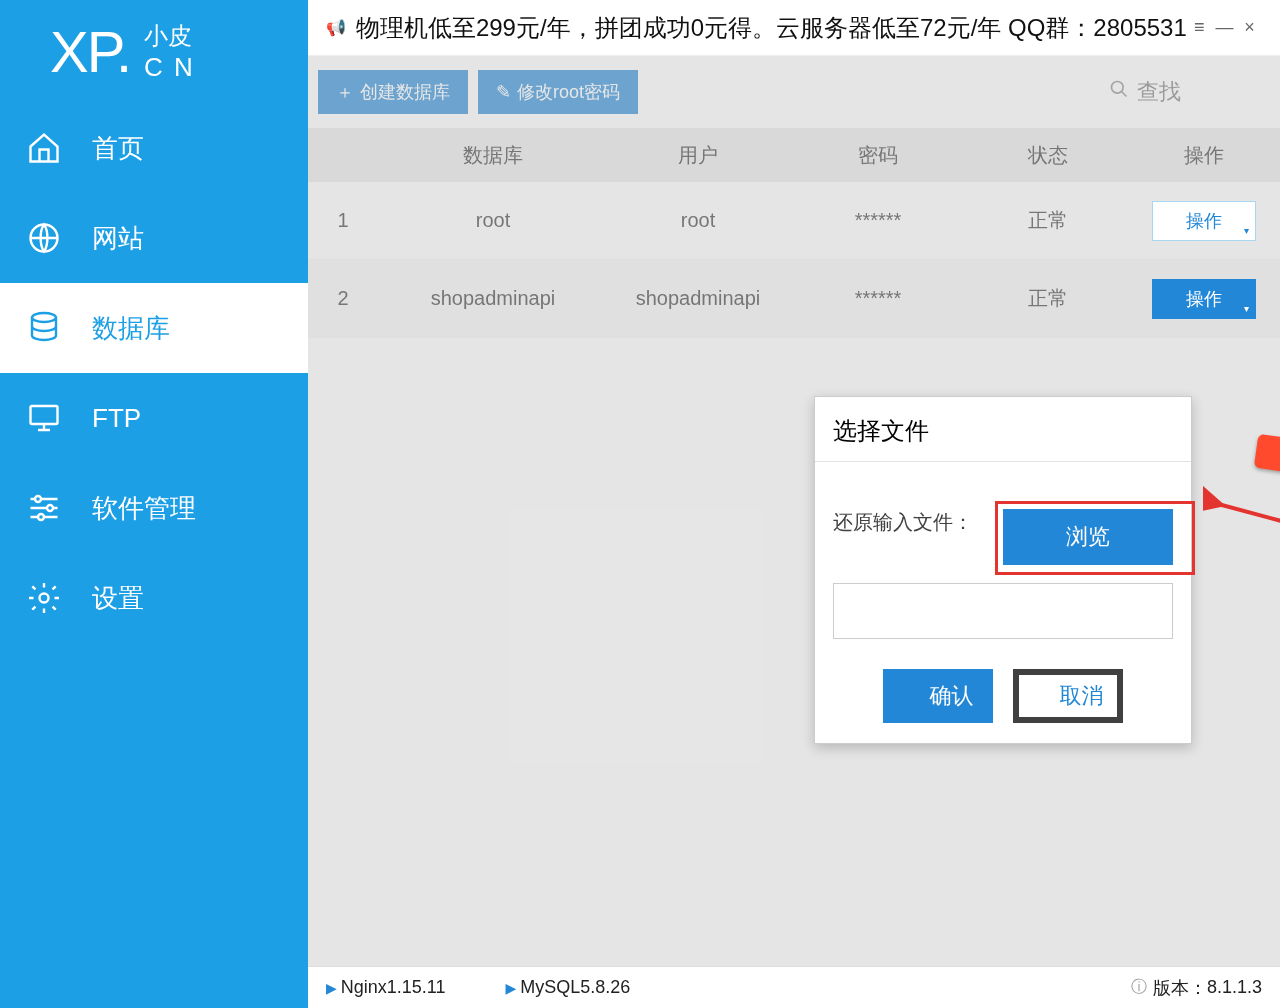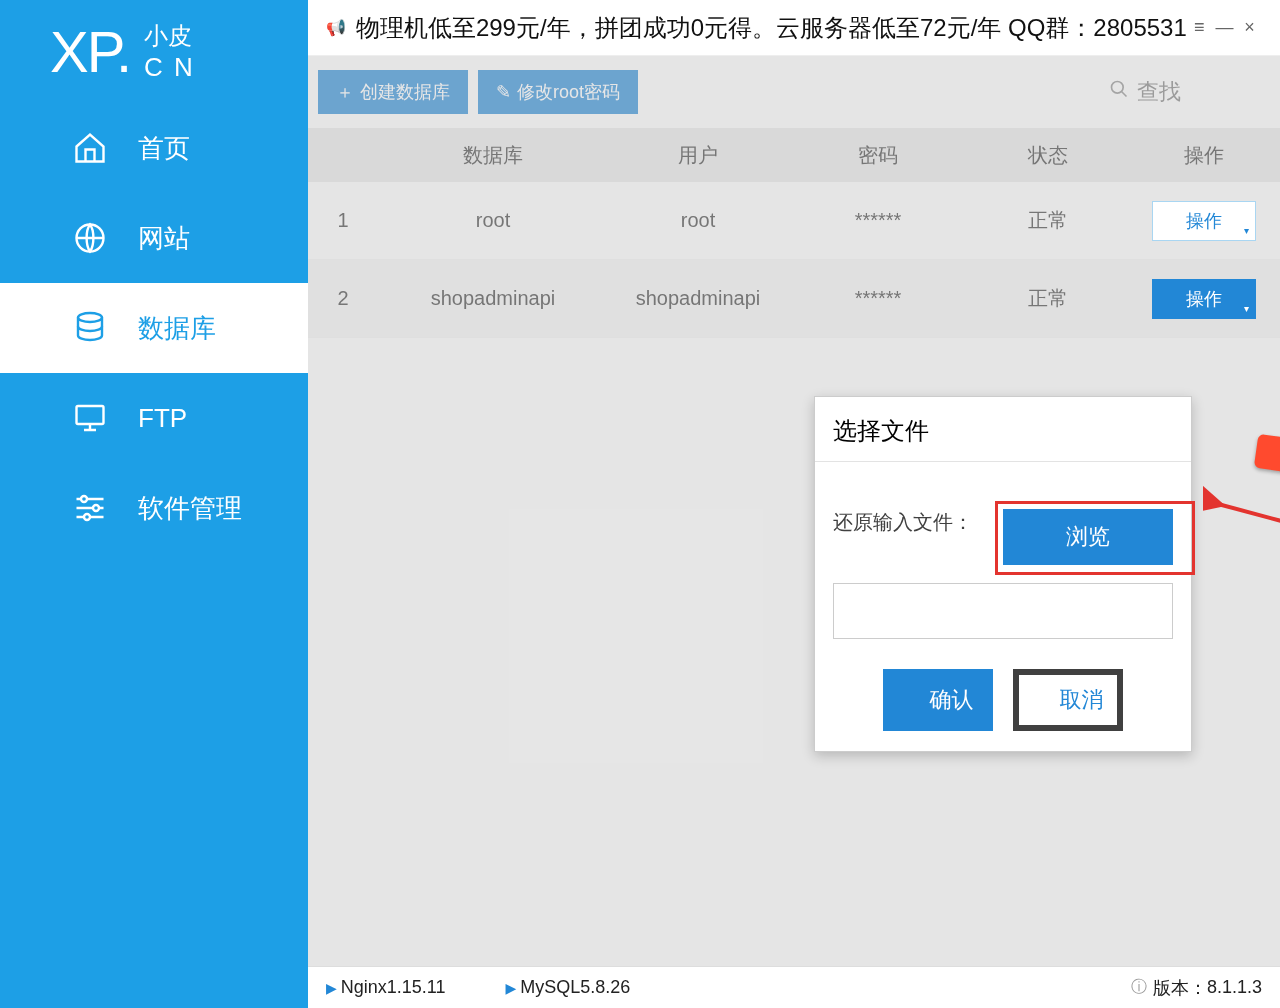--- a/index.html
+++ b/index.html
@@ -32,21 +32,21 @@
 }
 .logo-main { font-size: 58px; font-weight: 400; letter-spacing: -2px; }
 .logo-sub { display: flex; flex-direction: column; margin-left: 14px; }
 .logo-sub span:first-child { font-size: 24px; }
 .logo-sub span:last-child { font-size: 26px; letter-spacing: 2px; }
 
 .nav-item {
   display: flex;
   align-items: center;
   height: 90px;
-  padding-left: 72px;
+  padding-left: 26px;
   font-size: 26px;
   cursor: pointer;
 }
 .nav-item.active {
   background: #fff;
   color: #1d9fe6;
 }
 .nav-icon {
   width: 36px;
   height: 36px;
@@ -197,21 +197,21 @@
   font-size: 18px;
   padding: 0 8px;
 }
 .modal-footer {
   display: flex;
   justify-content: center;
   gap: 20px;
   padding: 12px 0 20px 0;
 }
 .modal-footer button {
-  width: 110px; height: 62px; font-size: 22px; cursor: pointer; padding-left: 27px;
+  width: 110px; height: 54px; font-size: 22px; cursor: pointer; padding-left: 27px;
 }
 .btn-ok { background: #2287d6; color: #fff; border: none; }
 .btn-cancel { background: #fff; color: #2287d6; border: 6px solid #404040; }
 
 
 .arrow-svg {
   position: absolute;
   left: 895px; top: 430px;
   width: 200px; height: 80px;
   pointer-events: none;
@@ -304,20 +304,29 @@
         <svg viewBox="0 0 24 24" fill="none" stroke="#fff" stroke-width="1.6">
             <path d="M3 6 H21 M3 12 H21 M3 18 H21"></path>
             <circle cx="8" cy="6" r="2" fill="#1d9fe6"></circle>
             <circle cx="16" cy="12" r="2" fill="#1d9fe6"></circle>
             <circle cx="10" cy="18" r="2" fill="#1d9fe6"></circle>
           </svg>
       </span>
       <span>软件管理</span>
     </div>
 
+    <div class="nav-item">
+      <span class="nav-icon">
+        <svg viewBox="0 0 24 24" fill="none" stroke="#fff" stroke-width="1.6">
+            <circle cx="12" cy="12" r="3"></circle>
+            <path d="M12 2 V5 M12 19 V22 M4.2 4.2 L6.3 6.3 M17.7 17.7 L19.8 19.8 M2 12 H5 M19 12 H22 M4.2 19.8 L6.3 17.7 M17.7 6.3 L19.8 4.2"></path>
+          </svg>
+      </span>
+      <span>设置</span>
+    </div>
   </div>
 
   <div class="main">
     <div class="titlebar">
       <span class="speaker-icon">📢</span>
       <span class="announcement">物理机低至299元/年，拼团成功0元得。云服务器低至72元/年  QQ群：2805531</span>
       <span class="titlebar-spacer"></span>
       <span class="titlebar-btn">≡</span>
       <span class="titlebar-btn">—</span>
       <span class="titlebar-btn">×</span>

